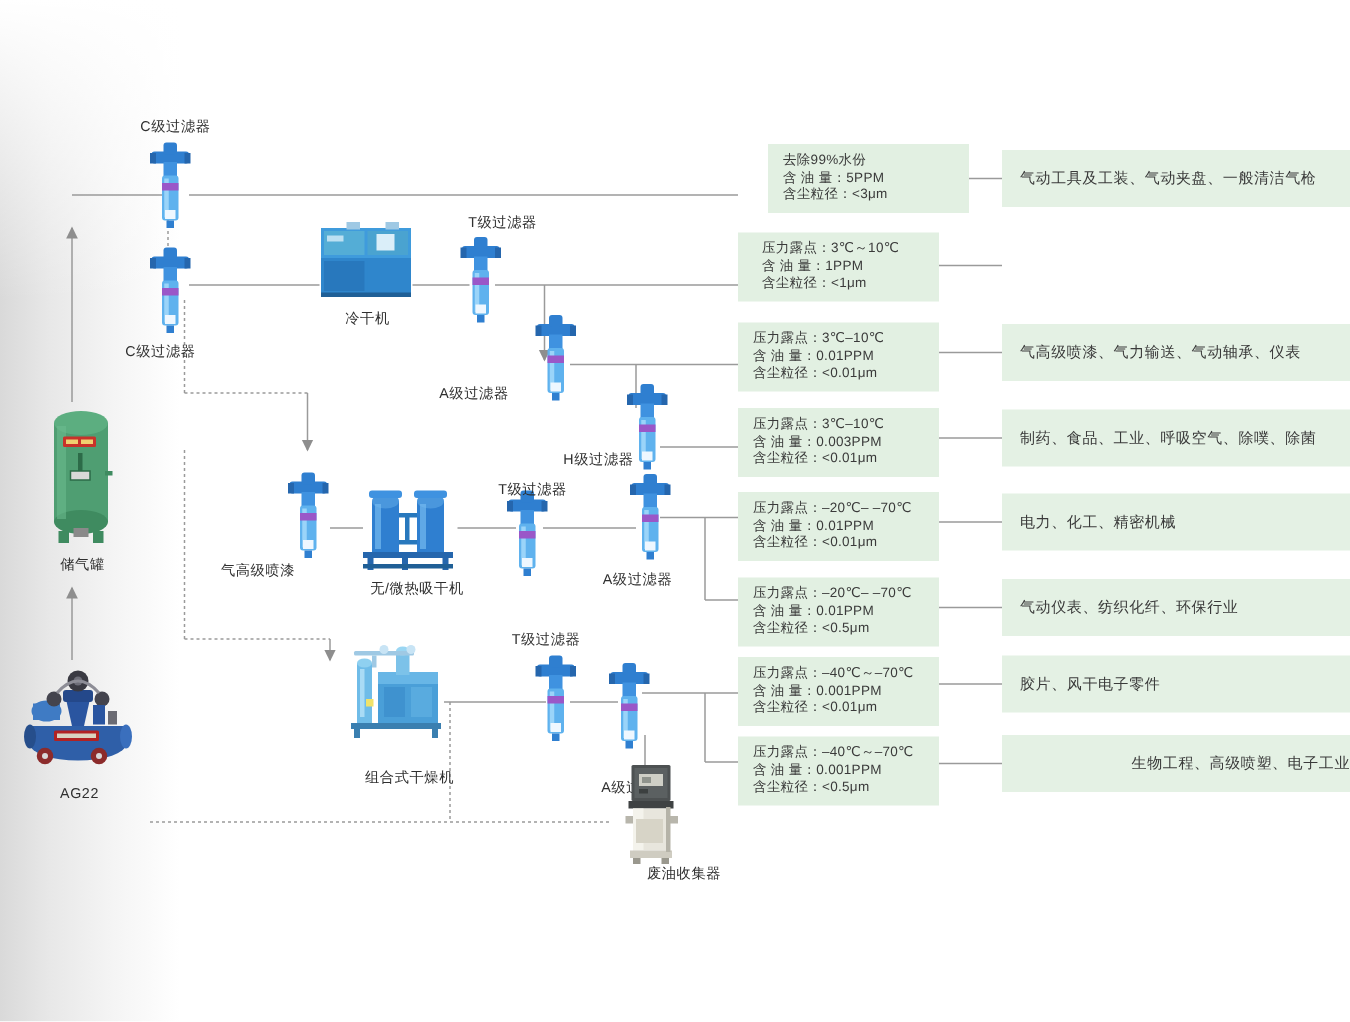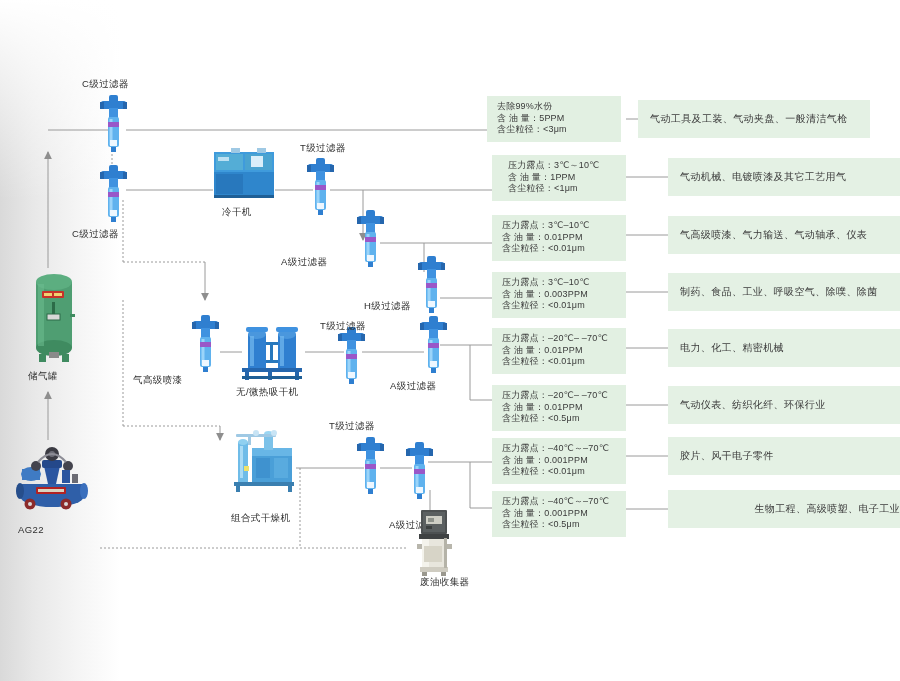--- a/index.html
+++ b/index.html
@@ -22,21 +22,21 @@
       box-sizing:border-box;width:134px;}
   .spec-line{font-size:9px;line-height:11.5px;color:#3a3a3a;white-space:nowrap;
       letter-spacing:.2px;}
 
   .app-box{position:absolute;background:#e4f1e4;box-sizing:border-box;
       width:232px;height:38px;display:flex;align-items:center;padding-left:12px;}
   .app-line{font-size:10px;color:#3a3a3a;white-space:nowrap;letter-spacing:.4px;}
 
   
   .eq-label{position:absolute;font-size:9.5px;color:#2f2f2f;white-space:nowrap;
-      letter-spacing:.4px;text-align:left;}
+      letter-spacing:.4px;text-align:center;}
 
   
   .device{position:absolute;}
 
   svg.art{display:block;overflow:visible;}
 
   
   #wires{position:absolute;left:0;top:0;}
 </style>
 </head>
@@ -409,21 +409,21 @@
       <rect x="4" y="36" width="5" height="5" fill="#b8b6ac"></rect>
       <rect x="33" y="36" width="6" height="5" fill="#b8b6ac"></rect>
       <rect x="7" y="59" width="28" height="5" fill="#cfccc1"></rect>
       <rect x="9" y="64" width="5" height="4" fill="#9a988e"></rect>
       <rect x="28" y="64" width="5" height="4" fill="#9a988e"></rect>
       <rect x="31" y="30" width="3" height="30" fill="#b5b3a8"></rect>
     </svg>
   </div>
   <div class="eq-label" style="left:420px;top:576px;width:72px;">废油收集器</div>
 
-  <div class="spec-box" style="left:487px;top:96px;">
+  <div class="spec-box" style="left:512px;top:96px;">
     <div class="spec-line">去除99%水份</div>
     <div class="spec-line">含 油 量：5PPM</div>
     <div class="spec-line">含尘粒径：&lt;3μm</div>
   </div>
   <div class="spec-box" style="left:492px;top:155px;padding-left:16px;">
     <div class="spec-line">压力露点：3℃～10℃</div>
     <div class="spec-line">含 油 量：1PPM</div>
     <div class="spec-line">含尘粒径：&lt;1μm</div>
   </div>
   <div class="spec-box" style="left:492px;top:215px;">
@@ -450,25 +450,22 @@
     <div class="spec-line">压力露点：–40℃～–70℃</div>
     <div class="spec-line">含 油 量：0.001PPM</div>
     <div class="spec-line">含尘粒径：&lt;0.01μm</div>
   </div>
   <div class="spec-box" style="left:492px;top:491px;">
     <div class="spec-line">压力露点：–40℃～–70℃</div>
     <div class="spec-line">含 油 量：0.001PPM</div>
     <div class="spec-line">含尘粒径：&lt;0.5μm</div>
   </div>
 
-  <div class="app-box" style="left:638px;top:100px;">
+  <div class="app-box" style="left:668px;top:100px;">
     <span class="app-line">气动工具及工装、气动夹盘、一般清洁气枪</span>
-  </div>
-  <div class="app-box" style="left:668px;top:158px;">
-    <span class="app-line">气动机械、电镀喷漆及其它工艺用气</span>
   </div>
   <div class="app-box" style="left:668px;top:216px;">
     <span class="app-line">气高级喷漆、气力输送、气动轴承、仪表</span>
   </div>
   <div class="app-box" style="left:668px;top:273px;">
     <span class="app-line">制药、食品、工业、呼吸空气、除噗、除菌</span>
   </div>
   <div class="app-box" style="left:668px;top:386px;">
     <span class="app-line">气动仪表、纺织化纤、环保行业</span>
   </div>

